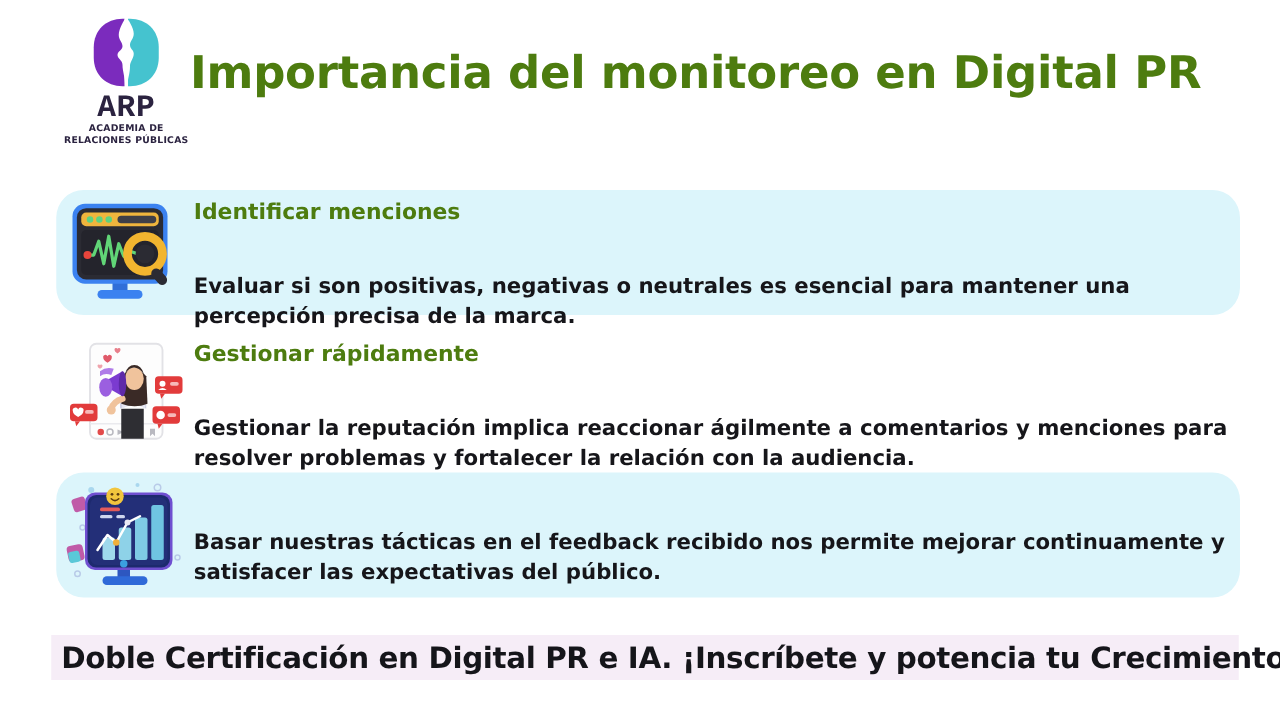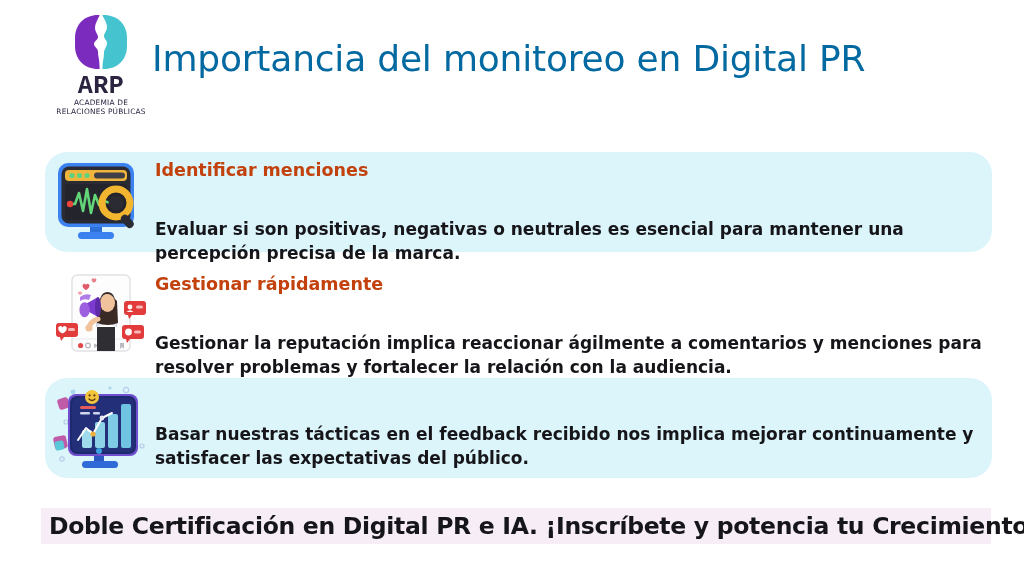--- a/index.html
+++ b/index.html
@@ -43,38 +43,38 @@
     font-family: Liberation Mono, monospace;
     font-weight: bold;
     font-size: 25px;
     letter-spacing: 0.5px;
     color: #2b2340;
     line-height: 1;
     margin-top: 4px;
   }
   .logo-sub1, .logo-sub2 {
     font-family: "DejaVu Sans", sans-serif;
-    font-weight: normal;
+    font-weight: bold;
     font-size: 7.4px;
     letter-spacing: 0.2px;
     color: #2b2340;
     line-height: 1.18;
     white-space: nowrap;
   }
 
   .page-title {
     position: absolute;
     left: 152px;
     top: 38px;
     width: 840px;
     font-family: "DejaVu Sans", sans-serif;
-    font-weight: normal;
+    font-weight: bold;
     font-size: 36px;
     letter-spacing: -0.2px;
-    color: #0369a1;
+    color: #4d7c0f;
     white-space: nowrap;
   }
 
   
   .cards {
     position: absolute;
     left: 0;
     top: 148px;
     width: 1024px;
     height: 340px;
@@ -105,21 +105,21 @@
     padding-top: 8px;
     padding-right: 10px;
     flex: 1;
   }
   .card-2 .card-body { padding-top: 12px; }
 
   .card-heading {
     font-family: "DejaVu Sans", sans-serif;
     font-weight: bold;
     font-size: 17.5px;
-    color: #c2410c;
+    color: #4d7c0f;
     line-height: 1.2;
     margin-bottom: 4px;
   }
   .card-text {
     font-family: "DejaVu Sans", sans-serif;
     font-weight: bold;
     font-size: 17px;
     color: #16161a;
     line-height: 1.42;
     margin-top: 36px;
@@ -304,20 +304,20 @@
 
         <circle cx="42" cy="13" r="7" fill="#f2c53d"></circle>
         <circle cx="39.6" cy="11.4" r="1.1" fill="#5a3a10"></circle>
         <circle cx="44.4" cy="11.4" r="1.1" fill="#5a3a10"></circle>
         <path d="M39 15 q3 3 6 0" fill="none" stroke="#5a3a10" stroke-width="1.3" stroke-linecap="round"></path>
 
         <circle cx="49" cy="67" r="3" fill="#3b9fe0"></circle>
       </svg>
     </div>
     <div class="card-body">
-      <div class="card-text">Basar nuestras tácticas en el feedback recibido nos implica mejorar continuamente y satisfacer las expectativas del público.</div>
+      <div class="card-text">Basar nuestras tácticas en el feedback recibido nos permite mejorar continuamente y satisfacer las expectativas del público.</div>
     </div>
   </div>
 </div>
 
 <div class="banner">
   <div class="banner-text">Doble Certificación en Digital PR e IA. ¡Inscríbete y potencia tu Crecimiento!</div>
 </div>
 
 </body></html>

